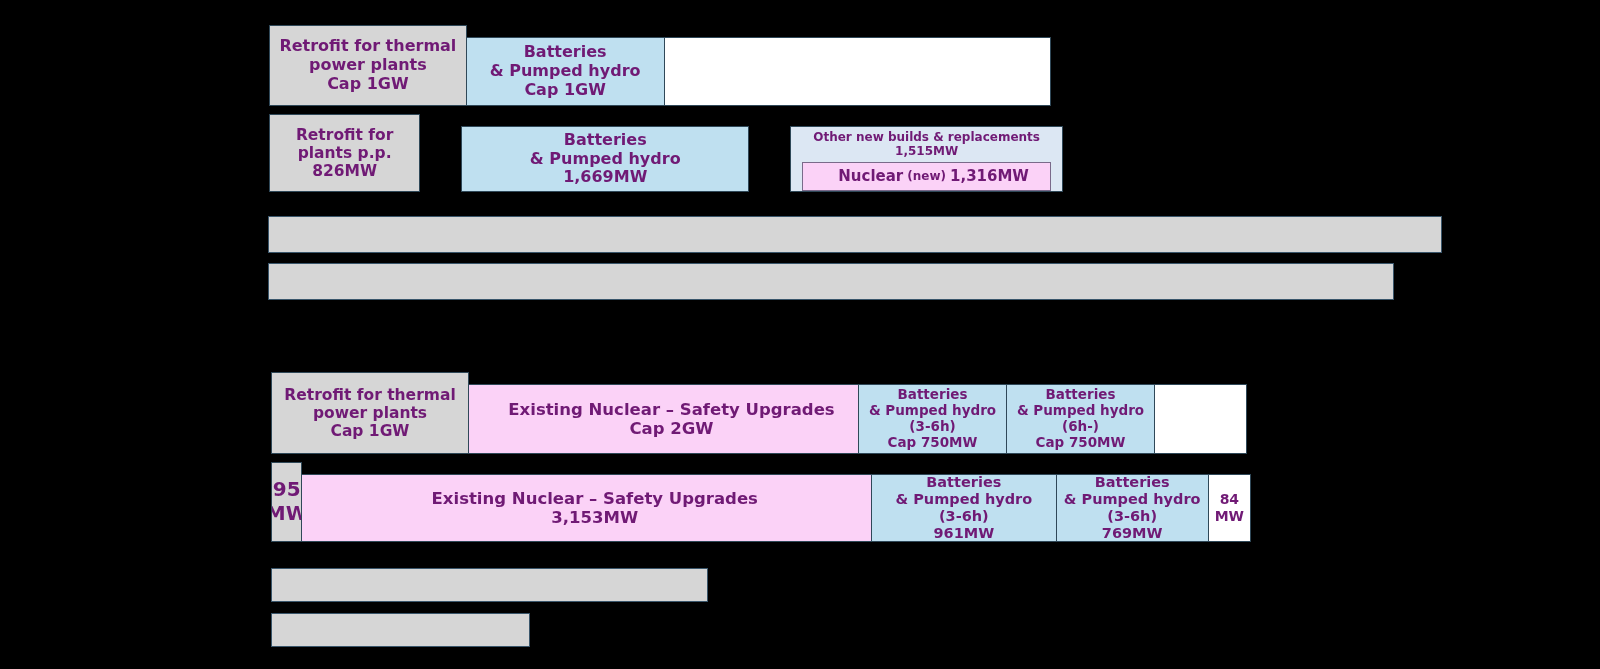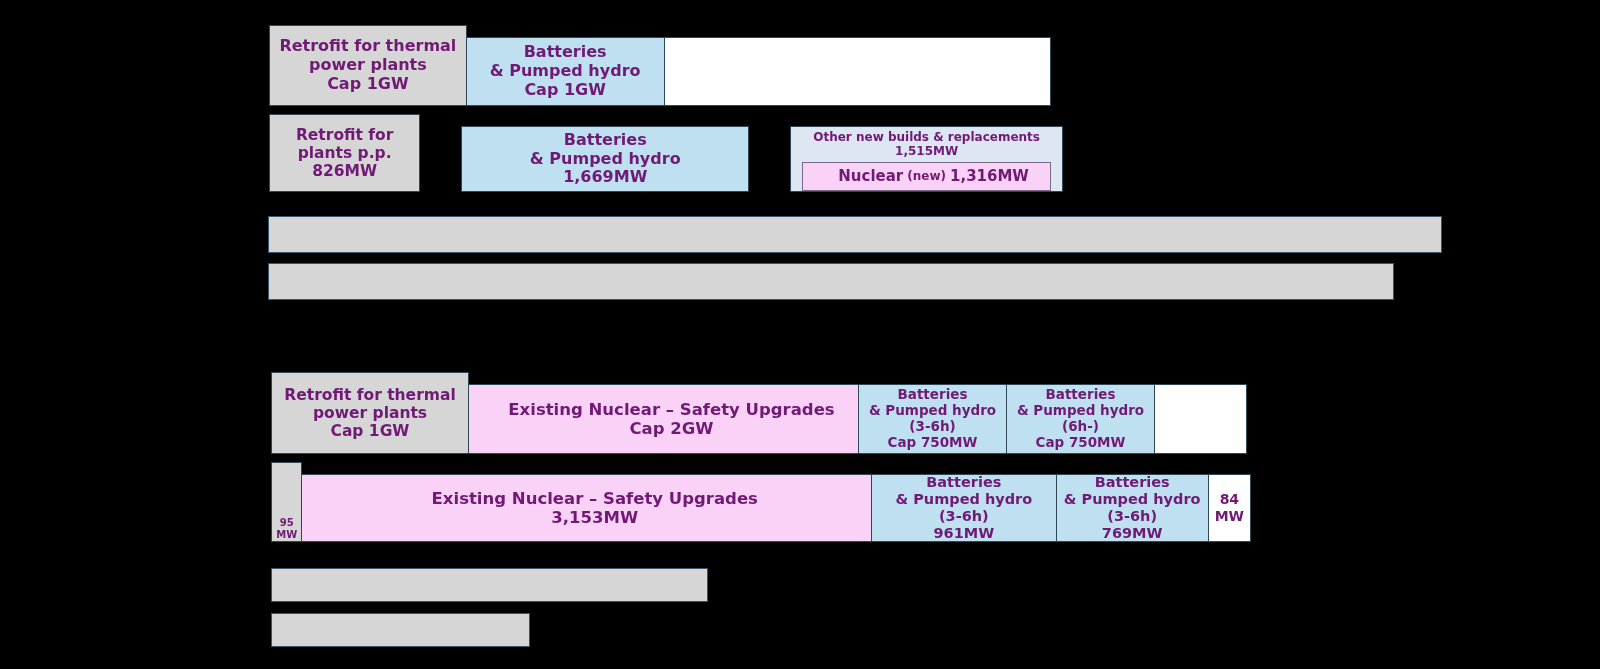--- a/index.html
+++ b/index.html
@@ -121,21 +121,21 @@
     <div class="seg c-blue" style="width:149px;font-size:13.5px;">
       <span class="ln">Batteries</span>
       <span class="ln">&amp; Pumped hydro</span>
       <span class="ln">(6h-)</span>
       <span class="ln">Cap 750MW</span>
     </div>
     <div class="seg c-white" style="width:93px;"></div>
   </div>
 
   <div class="bar" style="left:271px;top:462px;width:980px;height:80px;">
-    <div class="seg c-gray" style="width:32px;font-size:10px;justify-content:flex-end;">
+    <div class="seg c-gray" style="width:32px;font-size:20px;">
       <span class="ln">95</span>
       <span class="ln">MW</span>
     </div>
     <div class="seg c-pink" style="width:581px;font-size:16.5px;">
       <span class="ln">Existing Nuclear – Safety Upgrades</span>
       <span class="ln">3,153MW</span>
     </div>
     <div class="seg c-blue" style="width:189px;font-size:14.5px;">
       <span class="ln">Batteries</span>
       <span class="ln">&amp; Pumped hydro</span>

